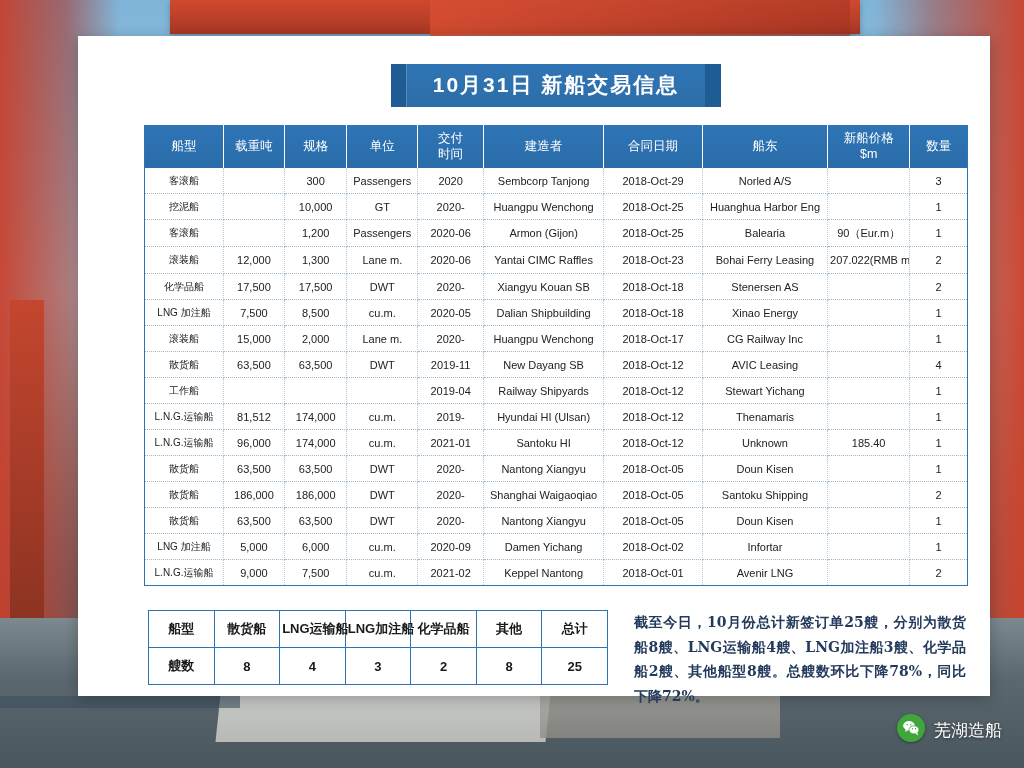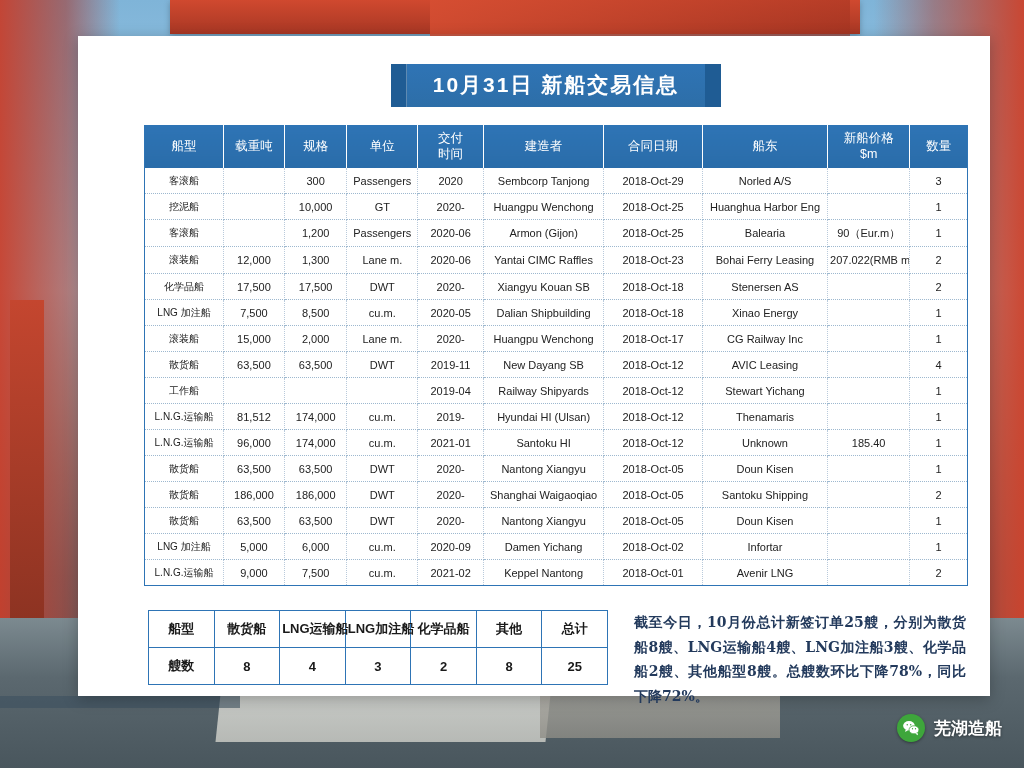--- a/index.html
+++ b/index.html
@@ -189,25 +189,25 @@
     font-weight: bold;
     text-align: justify;
   }
 
   
   .badge {
     position: absolute;
     right: 22px;
     bottom: 26px;
     display: flex;
-    align-items: center;
+    align-items: flex-end;
     gap: 9px;
     color: #ffffff;
     font-size: 17px;
-    font-weight: bold;
+    font-weight: normal;
     text-shadow: 0 1px 3px rgba(0,0,0,.5);
   }
   .badge .logo {
     width: 28px;
     height: 28px;
     border-radius: 50%;
     background: #3ea63b;
     display: flex;
     align-items: center;
     justify-content: center;

